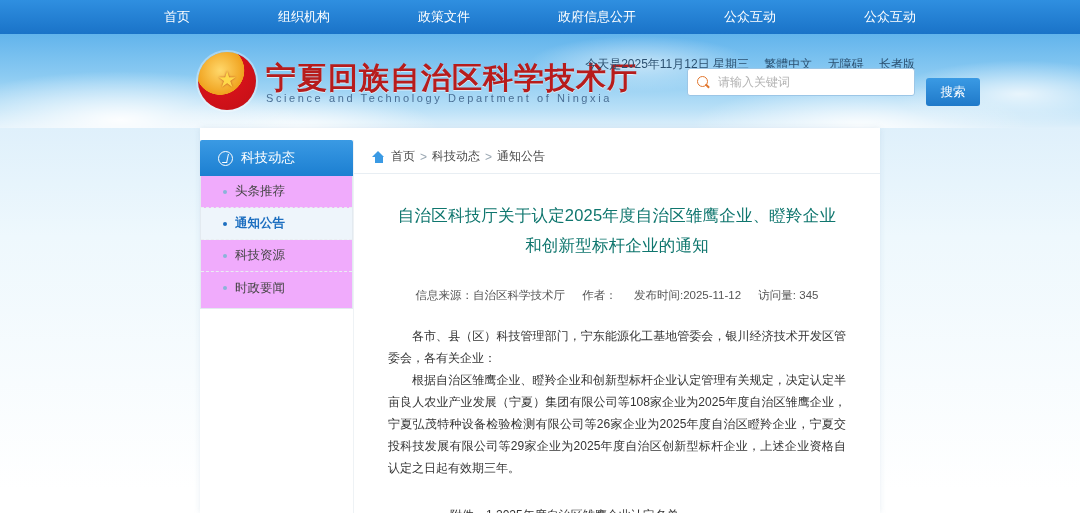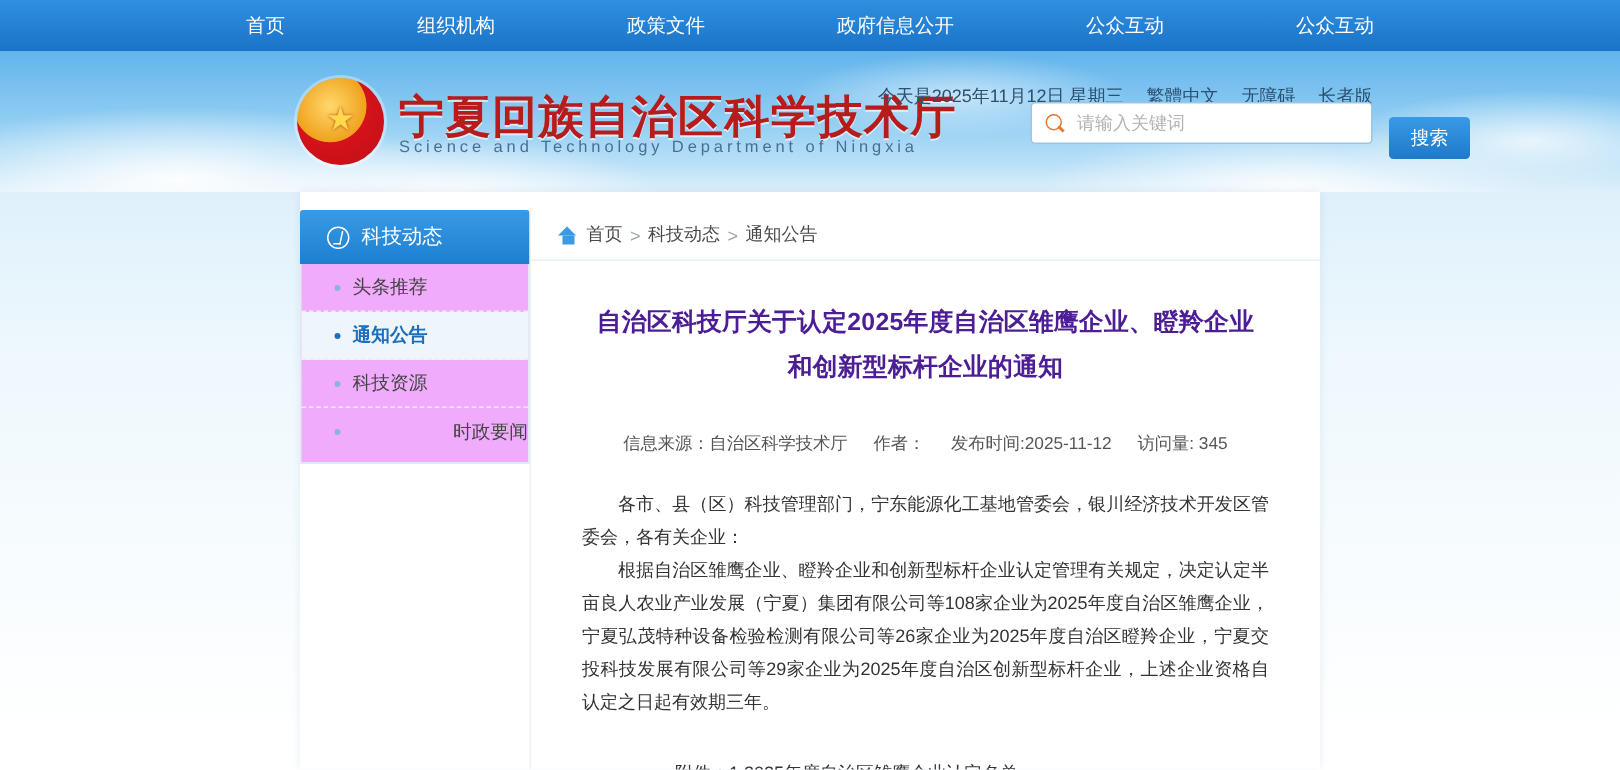--- a/index.html
+++ b/index.html
@@ -214,21 +214,21 @@
   .left-item {
     height: 32px;
     display: flex;
     align-items: center;
     padding-left: 22px;
     font-size: 12.5px;
     color: #444;
     border-bottom: 1px dashed #eaeef2;
     cursor: pointer;
   }
-  .left-item:last-child { border-bottom: none; justify-content: space-between; }
+  .left-item:last-child { border-bottom: none; }
   .left-item .dot {
     width: 4px; height: 4px;
     background: #8ab4d8;
     border-radius: 50%;
     margin-right: 8px;
     flex: 0 0 4px;
   }
   .left-item.active {
     background: #eef5fb;
     color: #1d6fc0;
@@ -278,22 +278,22 @@
   .crumb-link { color: #4a4a4a; cursor: pointer; }
   .crumb-sep { margin: 0 5px; color: #9aa7b2; }
   .crumb-current { color: #4a4a4a; }
 
   .article {
     padding: 26px 34px 0 34px;
   }
   .article-title {
     text-align: center;
     font-size: 16.5px;
-    font-weight: bold;
-    color: #4c1d95;
+    font-weight: normal;
+    color: #0f766e;
     line-height: 30px;
     letter-spacing: 0.2px;
   }
   .article-meta {
     margin-top: 28px;
     text-align: center;
     font-size: 11.5px;
     color: #555;
   }
   .article-meta span { margin: 0 7px; }

